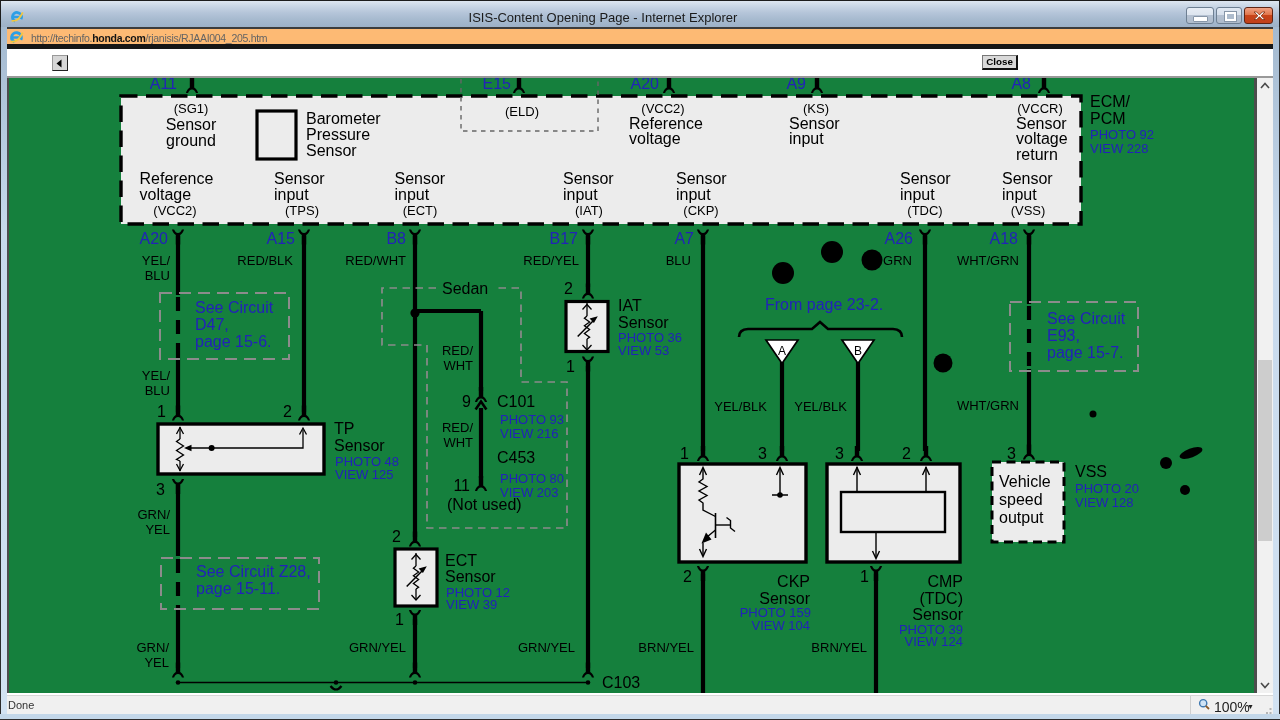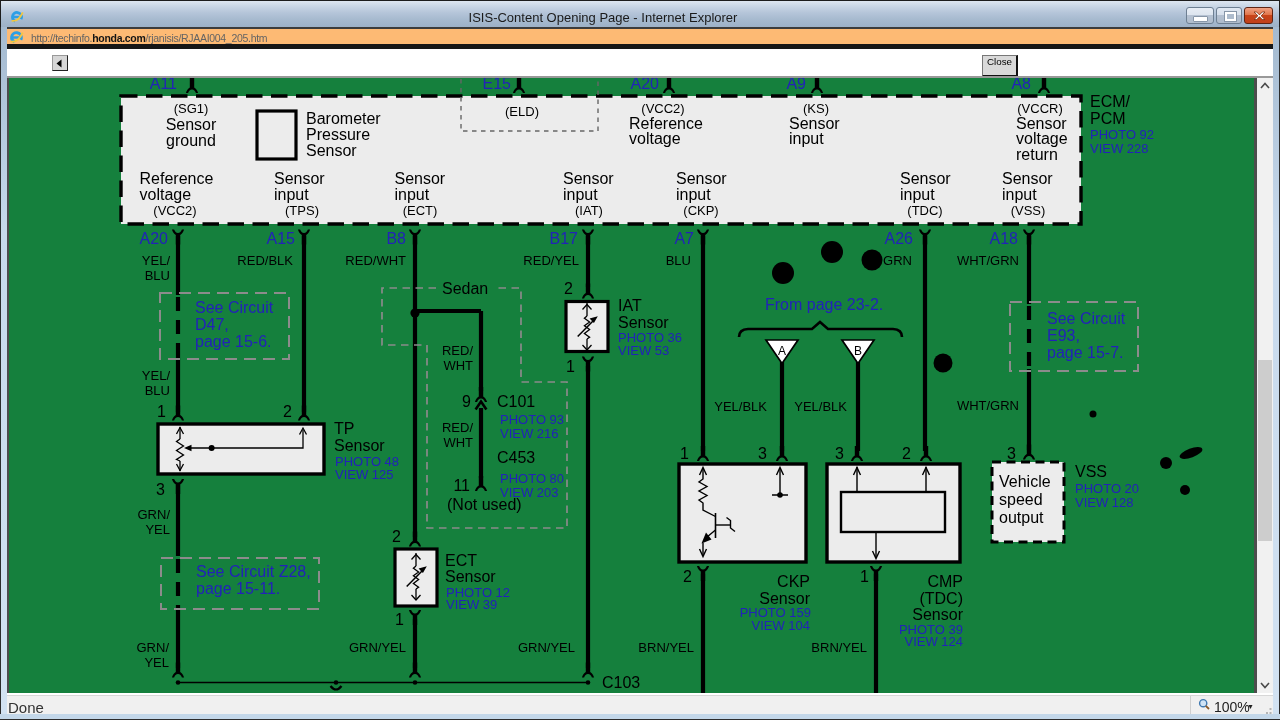--- a/index.html
+++ b/index.html
@@ -26,34 +26,34 @@
 #blackstrip{position:absolute;left:0;top:44px;width:1280px;height:5px;background:#161616;}
 
 #lborder{position:absolute;left:0;top:27px;width:7px;height:687px;background:linear-gradient(180deg,#a4bad0,#c7d9ec 30%,#d2e2f2);border-left:1px solid #2c2c2c;box-sizing:border-box;}
 #rborder{position:absolute;left:1273px;top:27px;width:7px;height:687px;background:linear-gradient(180deg,#a4bad0,#c7d9ec 30%,#d2e2f2);border-right:1px solid #2c2c2c;box-sizing:border-box;}
 #bborder{position:absolute;left:0;top:714px;width:1280px;height:6px;background:#c3d7e9;border-bottom:1px solid #2c2c2c;box-sizing:border-box;}
 
 #toolbar{position:absolute;left:7px;top:49px;width:1266px;height:25px;background:#fff;}
 #backbtn{position:absolute;left:52px;top:55px;width:16px;height:16px;background:#d6d6d6;
 border-top:1px solid #999;border-left:1px solid #999;border-right:1.5px solid #222;border-bottom:1.5px solid #222;
 box-sizing:border-box;}
-#closebtn{position:absolute;left:982px;top:55px;width:36px;height:22px;background:#d9d9d9;
+#closebtn{position:absolute;left:982px;top:55px;width:36px;height:15px;background:#d9d9d9;
 border-top:1px solid #777;border-left:1px solid #777;border-right:2px solid #111;border-bottom:2px solid #111;
-font-size:9.8px;font-weight:normal;color:#000;text-align:center;line-height:11.5px;box-sizing:border-box;}
+font-size:9.8px;font-weight:bold;color:#000;text-align:center;line-height:11.5px;box-sizing:border-box;}
 
 #frametop{position:absolute;left:7px;top:76px;width:1266px;height:2px;background:#999;}
 #frameleft{position:absolute;left:7px;top:78px;width:2px;height:615px;background:#4d4d4d;}
 #frameright{position:absolute;left:1254px;top:78px;width:3px;height:615px;background:#4d4d4d;}
 #content{position:absolute;left:9px;top:78px;width:1245px;height:615px;background:#15803d;}
 
 #sbar{position:absolute;left:1257px;top:78px;width:16px;height:615px;background:#f1f1f1;}
 #sthumb{position:absolute;left:1258px;top:360px;width:14px;height:181px;background:#cdcdcd;}
 
 #statusbar{position:absolute;left:1px;top:695px;width:1278px;height:19px;background:#f0f0f0;border-top:1px solid #d7d7d7;box-sizing:border-box;}
-#statusdone{position:absolute;left:8px;top:699px;font-size:15px;color:#333;}
+#statusdone{position:absolute;left:8px;top:699px;font-size:11px;color:#333;}
 #statussep{position:absolute;left:1190px;top:696px;width:1px;height:18px;background:#d0d0d0;}
 #zoomtxt{position:absolute;left:1214px;top:699px;font-size:14px;color:#222;}
 #zoomdrop{position:absolute;left:1247px;top:703px;font-size:7px;color:#222;}
 </style>
 </head>
 <body>
 <div id="win">
   <div id="titlebar">
     <svg width="14" height="14" viewBox="0 0 17 17" style="position:absolute;left:9px;top:9px">
       <circle cx="8.5" cy="8.5" r="5.5" fill="none" stroke="#2e9fe6" stroke-width="3.4" stroke-dasharray="2 8 25" transform="rotate(8 8.5 8.5)"></circle>

